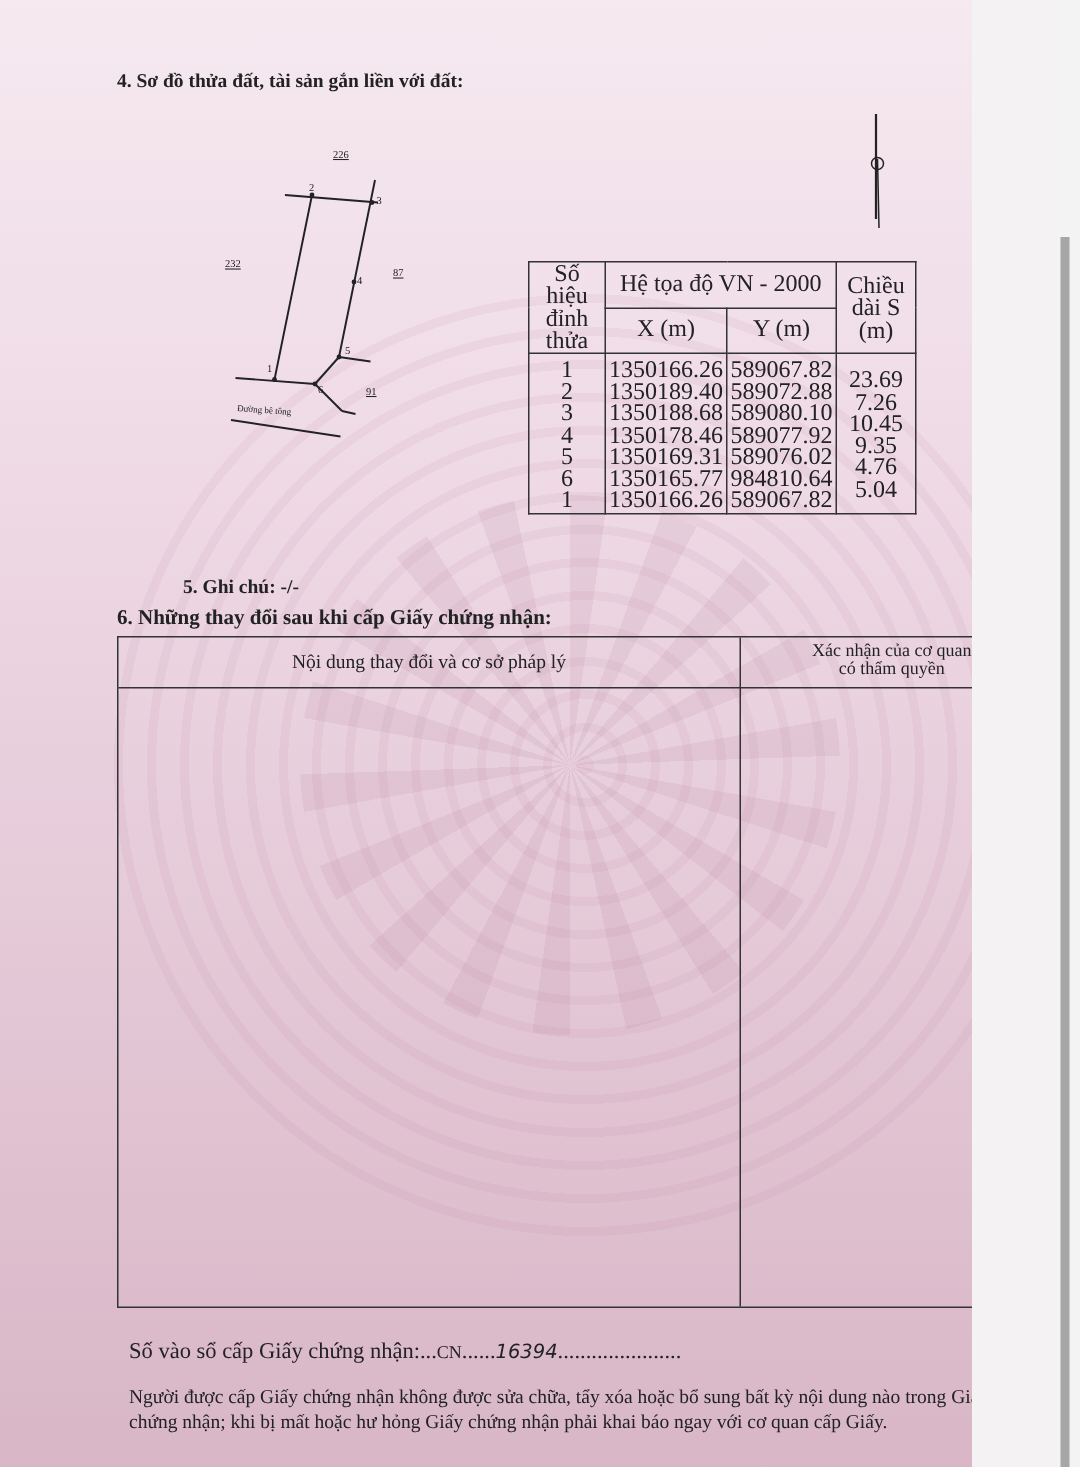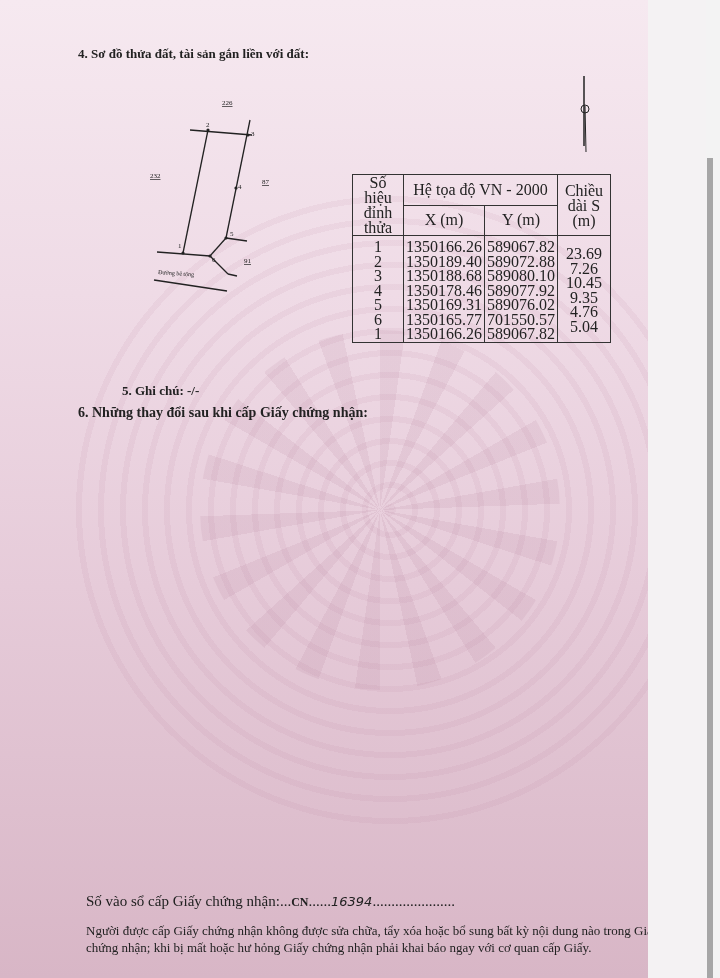--- a/index.html
+++ b/index.html
@@ -17,21 +17,21 @@
   .sketch{position:absolute;left:140px;top:80px;width:160px;height:220px;}
   .coord{position:absolute;left:352px;top:174px;border-collapse:collapse;font-size:16px;}
   .coord td,.coord th{border:1px solid #333;padding:0 2px;font-weight:normal;text-align:center;}
   .coord .body td{line-height:14.5px;vertical-align:top;}
   .changes{position:absolute;left:78px;top:424px;width:615px;height:448px;border:1.5px solid #333;box-sizing:border-box;}
   .changes .col1{position:absolute;left:0;top:0;width:414px;height:100%;border-right:1.5px solid #333;}
   .changes .hdr{position:absolute;left:0;top:0;width:100%;height:33px;border-bottom:1.5px solid #333;}
   .changes .h1{position:absolute;left:0;top:8px;width:414px;text-align:center;font-size:13px;}
   .changes .h2{position:absolute;left:416px;top:2px;width:199px;text-align:center;font-size:12px;line-height:12px;}
   .reg{position:absolute;left:86px;top:893px;font-size:15px;}
-  .reg .cn{font-weight:bold;font-size:12px;}
+  .reg .cn{font-weight:normal;font-size:12px;}
   .reg .num{font-family:"DejaVu Sans",sans-serif;font-style:italic;font-size:13px;}
   .note{position:absolute;left:86px;top:922px;width:600px;font-size:13px;line-height:17px;}
 </style>
 </head>
 <body>
 
 <div class="page">
   <div class="seal"></div>
   <div class="seal2"></div>
 
@@ -109,38 +109,47 @@
         <div>1350169.31</div>
         <div>1350165.77</div>
         <div>1350166.26</div>
       </td>
       <td style="padding-top:4px;text-align:left;">
         <div>589067.82</div>
         <div>589072.88</div>
         <div>589080.10</div>
         <div>589077.92</div>
         <div>589076.02</div>
-        <div>701550.57</div>
+        <div>984810.64</div>
         <div>589067.82</div>
       </td>
       <td style="padding-top:11px;line-height:14.5px;">
         <div>23.69</div>
         <div>7.26</div>
         <div>10.45</div>
         <div>9.35</div>
         <div>4.76</div>
         <div>5.04</div>
       </td>
     </tr>
   </tbody>
     </table>
 
   <div class="h" style="left:78px;top:383px;margin-left:44px;">5. Ghi chú: -/-</div>
   <div class="h" style="left:78px;top:405px;font-size:14px;">6. Những thay đổi sau khi cấp Giấy chứng nhận:</div>
 
+  <div class="changes">
+    <div class="hdr"></div>
+    <div class="col1"></div>
+    <div class="h1">Nội dung thay đổi và cơ sở pháp lý</div>
+    <div class="h2">
+      <div>Xác nhận của cơ quan</div>
+      <div>có thẩm quyền</div>
+    </div>
+  </div>
 
   <div class="reg">
     <span>Số vào sổ cấp Giấy chứng nhận:...</span><span class="cn">CN</span><span>......</span><span class="num">16394</span><span>......................</span>
   </div>
 
   <div class="note">Người được cấp Giấy chứng nhận không được sửa chữa, tẩy xóa hoặc bổ sung bất kỳ nội dung nào trong Giấy chứng nhận; khi bị mất hoặc hư hỏng Giấy chứng nhận phải khai báo ngay với cơ quan cấp Giấy.</div>
 </div>
 
 <div class="page-edge"></div>
 <div class="scrollbar"></div>

